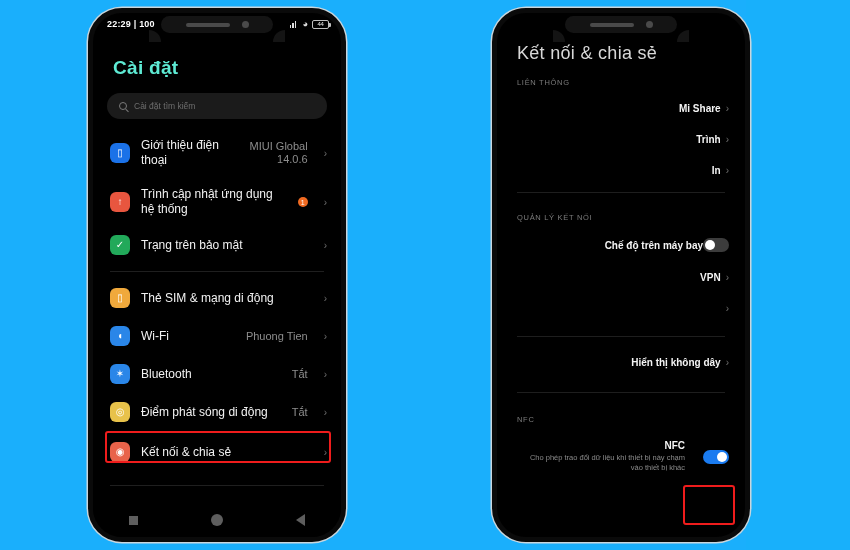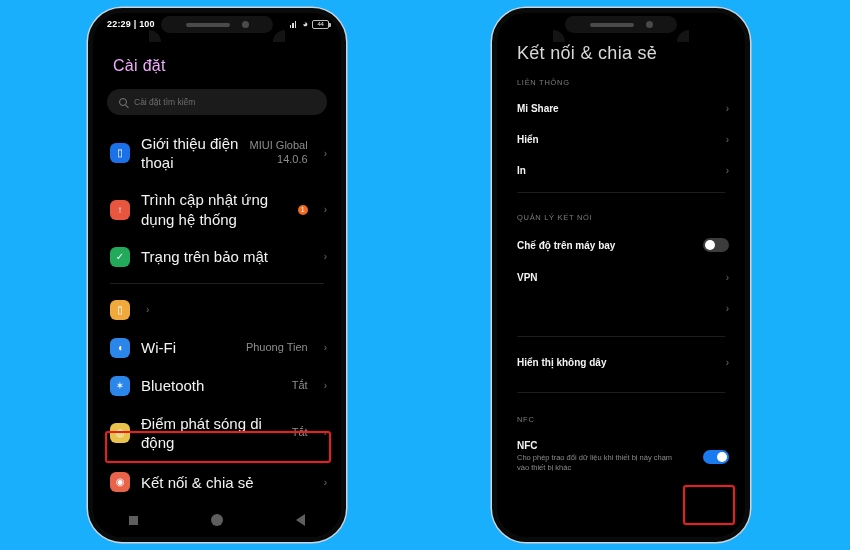--- a/index.html
+++ b/index.html
@@ -70,21 +70,21 @@
   .notch .cam { width: 7px; height: 7px; background: #4a4a4a; border-radius: 50%; }
   .notch-wing {
     position: absolute; top: 17px; width: 12px; height: 12px; background: #141414;
   }
   .notch-wing.l { left: 50%; margin-left: -68px; border-top-right-radius: 12px;}
   .notch-wing.r { left: 50%; margin-left: 56px;  border-top-left-radius: 12px;}
 
   
   .page { padding: 0 0 0 0; color: #fff; }
   .page-title {
-    font-size: 16px; color: #f0abfc; padding: 22px 0 0 20px; font-weight: 400;
+    font-size: 19px; color: #5eead4; padding: 22px 0 0 20px; font-weight: 700;
     letter-spacing: .3px;
   }
   .searchbar {
     margin: 14px 14px 0 14px; height: 26px; background: #1b1b1b;
     border-radius: 14px; display: flex; align-items: center; gap: 7px; padding: 0 12px;
   }
   .searchbar .mag {
     width: 8px; height: 8px; border: 1.2px solid #7a7a7a; border-radius: 50%;
     position: relative; flex: none;
   }
@@ -97,21 +97,21 @@
   .list { margin-top: 10px; }
   .row {
     display: flex; align-items: center; gap: 11px;
     padding: 9px 14px 9px 17px; position: relative;
   }
   .app-icon {
     width: 20px; height: 20px; border-radius: 6px; flex: none;
     display: flex; align-items: center; justify-content: center;
     font-size: 10px; color: #fff; line-height: 1;
   }
-  .row-label { flex: 1; font-size: 15px; color: #f2f2f2; line-height: 1.28; }
+  .row-label { flex: 1; font-size: 12px; color: #f2f2f2; line-height: 1.28; }
   .row-value { font-size: 11px; color: #8d8d8d; text-align: right; line-height: 1.25; white-space: pre-line; }
   .chev { color: #6d6d6d; font-size: 10px; margin-left: 5px; flex: none; }
   .badge {
     width: 10px; height: 10px; border-radius: 50%; background: #f06a21;
     font-size: 7px; color: #fff; display: flex; align-items: center; justify-content: center;
     flex: none;
   }
   .divider { height: 1px; background: #1f1f1f; margin: 7px 17px; }
 
   
@@ -136,21 +136,21 @@
   
   .page2-title {
     font-size: 18px; color: #d8d8d8; padding: 8px 0 0 20px; letter-spacing: .3px;
     position: relative; z-index: 0;
   }
   .sec-head {
     font-size: 7.5px; color: #7c7c7c; letter-spacing: .7px;
     padding: 14px 0 6px 20px; text-transform: uppercase;
   }
   .row2 {
-    display: flex; align-items: center; padding: 10px 16px 10px 20px;
+    display: flex; align-items: center; padding: 10px 16px 10px 20px; text-align: right;
   }
   .row2-main { flex: 1; }
   .row2-title { font-size: 10px; color: #f4f4f4; font-weight: bold; }
   .row2-sub { font-size: 7.5px; color: #8a8a8a; margin-top: 2px; line-height: 1.35; }
   .toggle {
     width: 26px; height: 14px; border-radius: 8px; flex: none; position: relative;
   }
   .toggle .knob {
     position: absolute; top: 2px; width: 10px; height: 10px; border-radius: 50%;
     background: #fff;
@@ -222,20 +222,21 @@
           <div class="row">
             <span class="app-icon" style="background:#22a95a">✓</span>
             <span class="row-label">Trạng trên bảo mật</span>
             <span class="chev">›</span>
           </div>
 
           <div class="divider"></div>
 
           <div class="row">
             <span class="app-icon" style="background:#f0a93c">▯</span>
+            <span class="row-label">Thẻ SIM &amp; mạng di động</span>
             <span class="chev">›</span>
           </div>
 
           <div class="row">
             <span class="app-icon" style="background:#2a86e8">◖</span>
             <span class="row-label">Wi-Fi</span>
             <span class="row-value">Phuong Tien</span>
             <span class="chev">›</span>
           </div>
 
@@ -300,21 +301,21 @@
 
         <div class="sec-head">LIÊN THÔNG</div>
         <div class="row2">
           <div class="row2-main">
             <div class="row2-title">Mi Share</div>
           </div>
           <span class="chev">›</span>
         </div>
         <div class="row2">
           <div class="row2-main">
-            <div class="row2-title">Hiển</div>
+            <div class="row2-title">Trình</div>
           </div>
           <span class="chev">›</span>
         </div>
         <div class="row2">
           <div class="row2-main">
             <div class="row2-title">In</div>
           </div>
           <span class="chev">›</span>
         </div>
 

